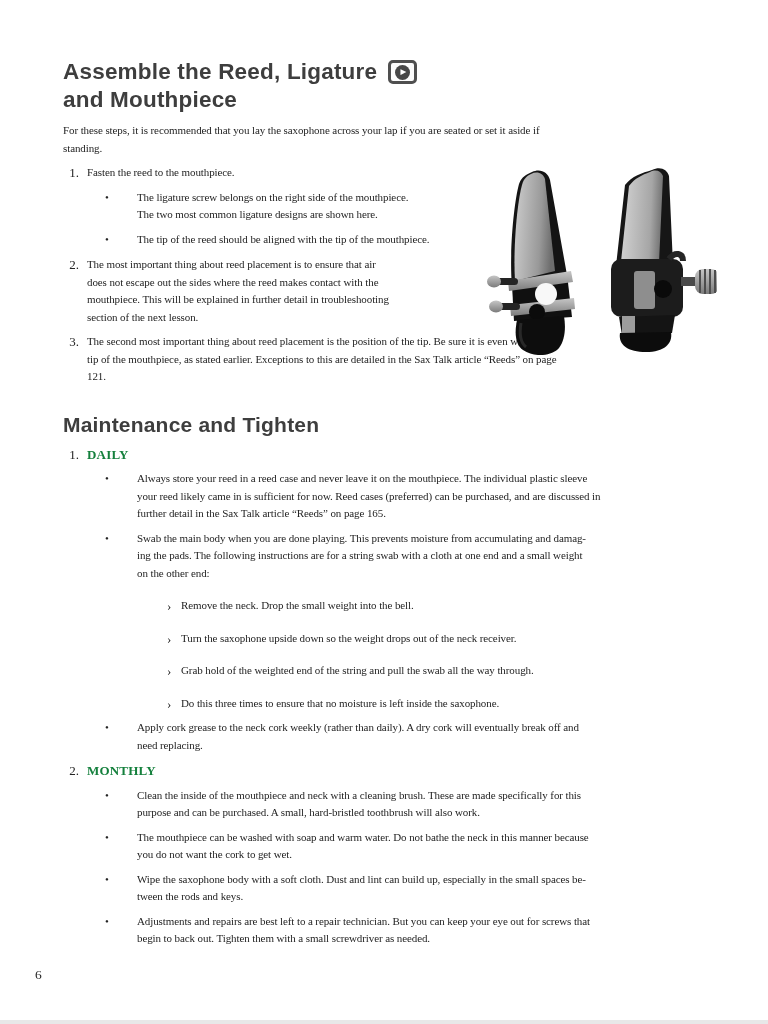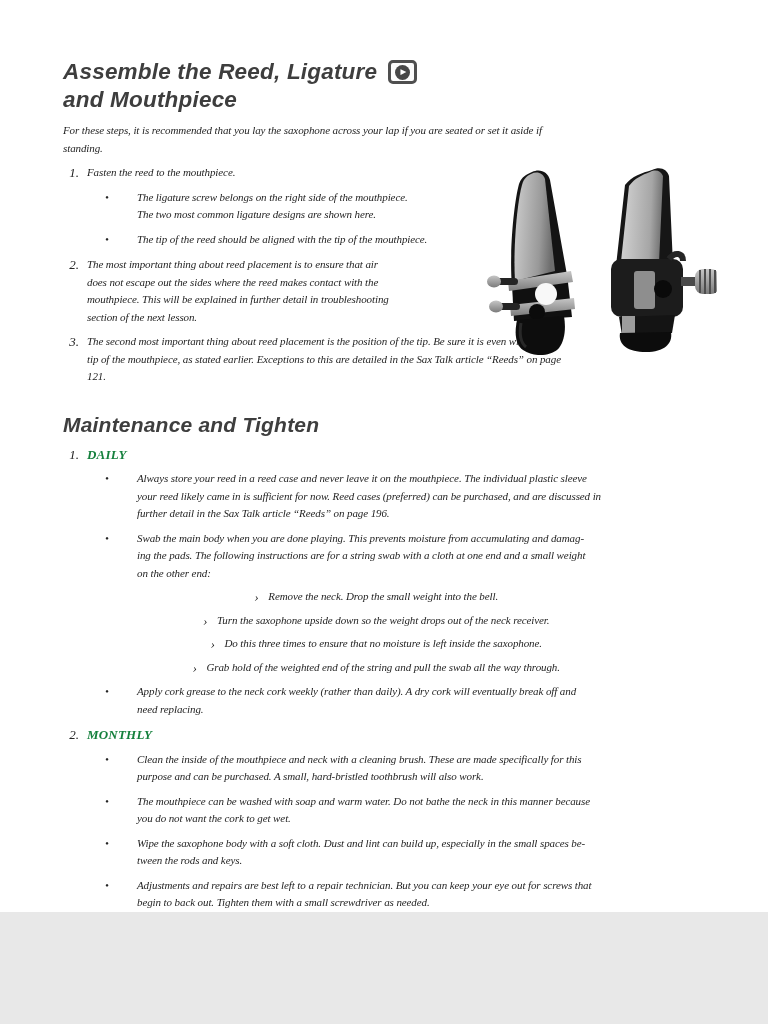--- a/index.html
+++ b/index.html
@@ -1,24 +1,23 @@
 <!DOCTYPE html>
 <html><head>
 <meta charset="utf-8">
 <style>
   html,body{margin:0;padding:0;background:#e8e8e8;}
   .page{
     position:relative;
-    width:768px;height:912px;
+    width:768px;height:1020px;
     background:#ffffff;
     font-family:"Liberation Serif","DejaVu Serif",serif;
     color:#242424;
     overflow:hidden;
     margin:0 auto;
-    font-style:italic;
   }
   .content{position:absolute;left:63px;top:58px;width:648px;}
 
   
   h1,h2{
     font-family:"Liberation Sans","DejaVu Sans",sans-serif;
     font-weight:600;color:#3e3e3e;margin:0;letter-spacing:0.2px;
   }
   h1{font-size:22.5px;line-height:28px;}
   h2{font-size:21px;line-height:26px;margin-top:26px;}
@@ -49,21 +48,21 @@
   .num-item{display:flex;gap:8px;margin-top:7px;}
   .num{flex:none;width:16px;text-align:right;font-size:13px;line-height:17.5px;}
   .li-body{flex:1;min-width:0;}
 
   
   .bullet{display:flex;gap:26px;margin-top:7px;margin-left:18px;}
   .mark{flex:none;width:6px;font-size:13px;line-height:17.5px;color:#242424;}
   .mark.dot::before{content:"\2022";font-size:11px;position:relative;top:-1px;}
   .mark.chev::before{content:"\203A";}
   .subs{margin-left:30px;}
-  .sub{display:flex;gap:8px;margin-top:6px;justify-content:center;}
+  .sub{display:flex;gap:8px;margin-top:15px;}
 
   
   .g-label{font-weight:700;font-size:13px;line-height:17.5px;letter-spacing:0.2px;color:#15803d;}
   .group{margin-top:8px;}
 
   
   .photo{position:absolute;left:487px;top:163px;width:230px;height:192px;}
 
   .page-num{position:absolute;left:35px;top:967px;font-size:13.5px;color:#2a2a2a;}
 </style>
@@ -127,44 +126,44 @@
 
     <div class="group">
       <div class="num-item">
         <span class="num">1.</span>
         <div class="li-body">
           <p class="g-label">DAILY</p>
           <div class="bullet">
             <span class="mark dot"></span>
             <p>Always store your reed in a reed case and never leave it on the mouthpiece. The individual plastic sleeve
 your reed likely came in is sufficient for now. Reed cases (preferred) can be purchased, and are discussed in
-further detail in the Sax Talk article  “Reeds” on page 196.</p>
+further detail in the Sax Talk article  “Reeds” on page 165.</p>
           </div>
           <div class="bullet">
             <span class="mark dot"></span>
             <div>
               <p>Swab the main body when you are done playing. This prevents moisture from accumulating and damag-
 ing the pads. The following instructions are for a string swab with a cloth at one end and a small weight
 on the other end:</p>
               <div class="subs">
                 <div class="sub">
                   <span class="mark chev"></span>
                   <p>Remove the neck. Drop the small weight into the bell.</p>
                 </div>
                 <div class="sub">
                   <span class="mark chev"></span>
                   <p>Turn the saxophone upside down so the weight drops out of the neck receiver.</p>
                 </div>
                 <div class="sub">
                   <span class="mark chev"></span>
+                  <p>Grab hold of the weighted end of the string and pull the swab all the way through.</p>
+                </div>
+                <div class="sub">
+                  <span class="mark chev"></span>
                   <p>Do this three times to ensure that no moisture is left inside the saxophone.</p>
-                </div>
-                <div class="sub">
-                  <span class="mark chev"></span>
-                  <p>Grab hold of the weighted end of the string and pull the swab all the way through.</p>
                 </div>
               </div>
             </div>
           </div>
           <div class="bullet">
             <span class="mark dot"></span>
             <p>Apply cork grease to the neck cork weekly (rather than daily). A dry cork will eventually break off and
 need replacing.</p>
           </div>
         </div>

